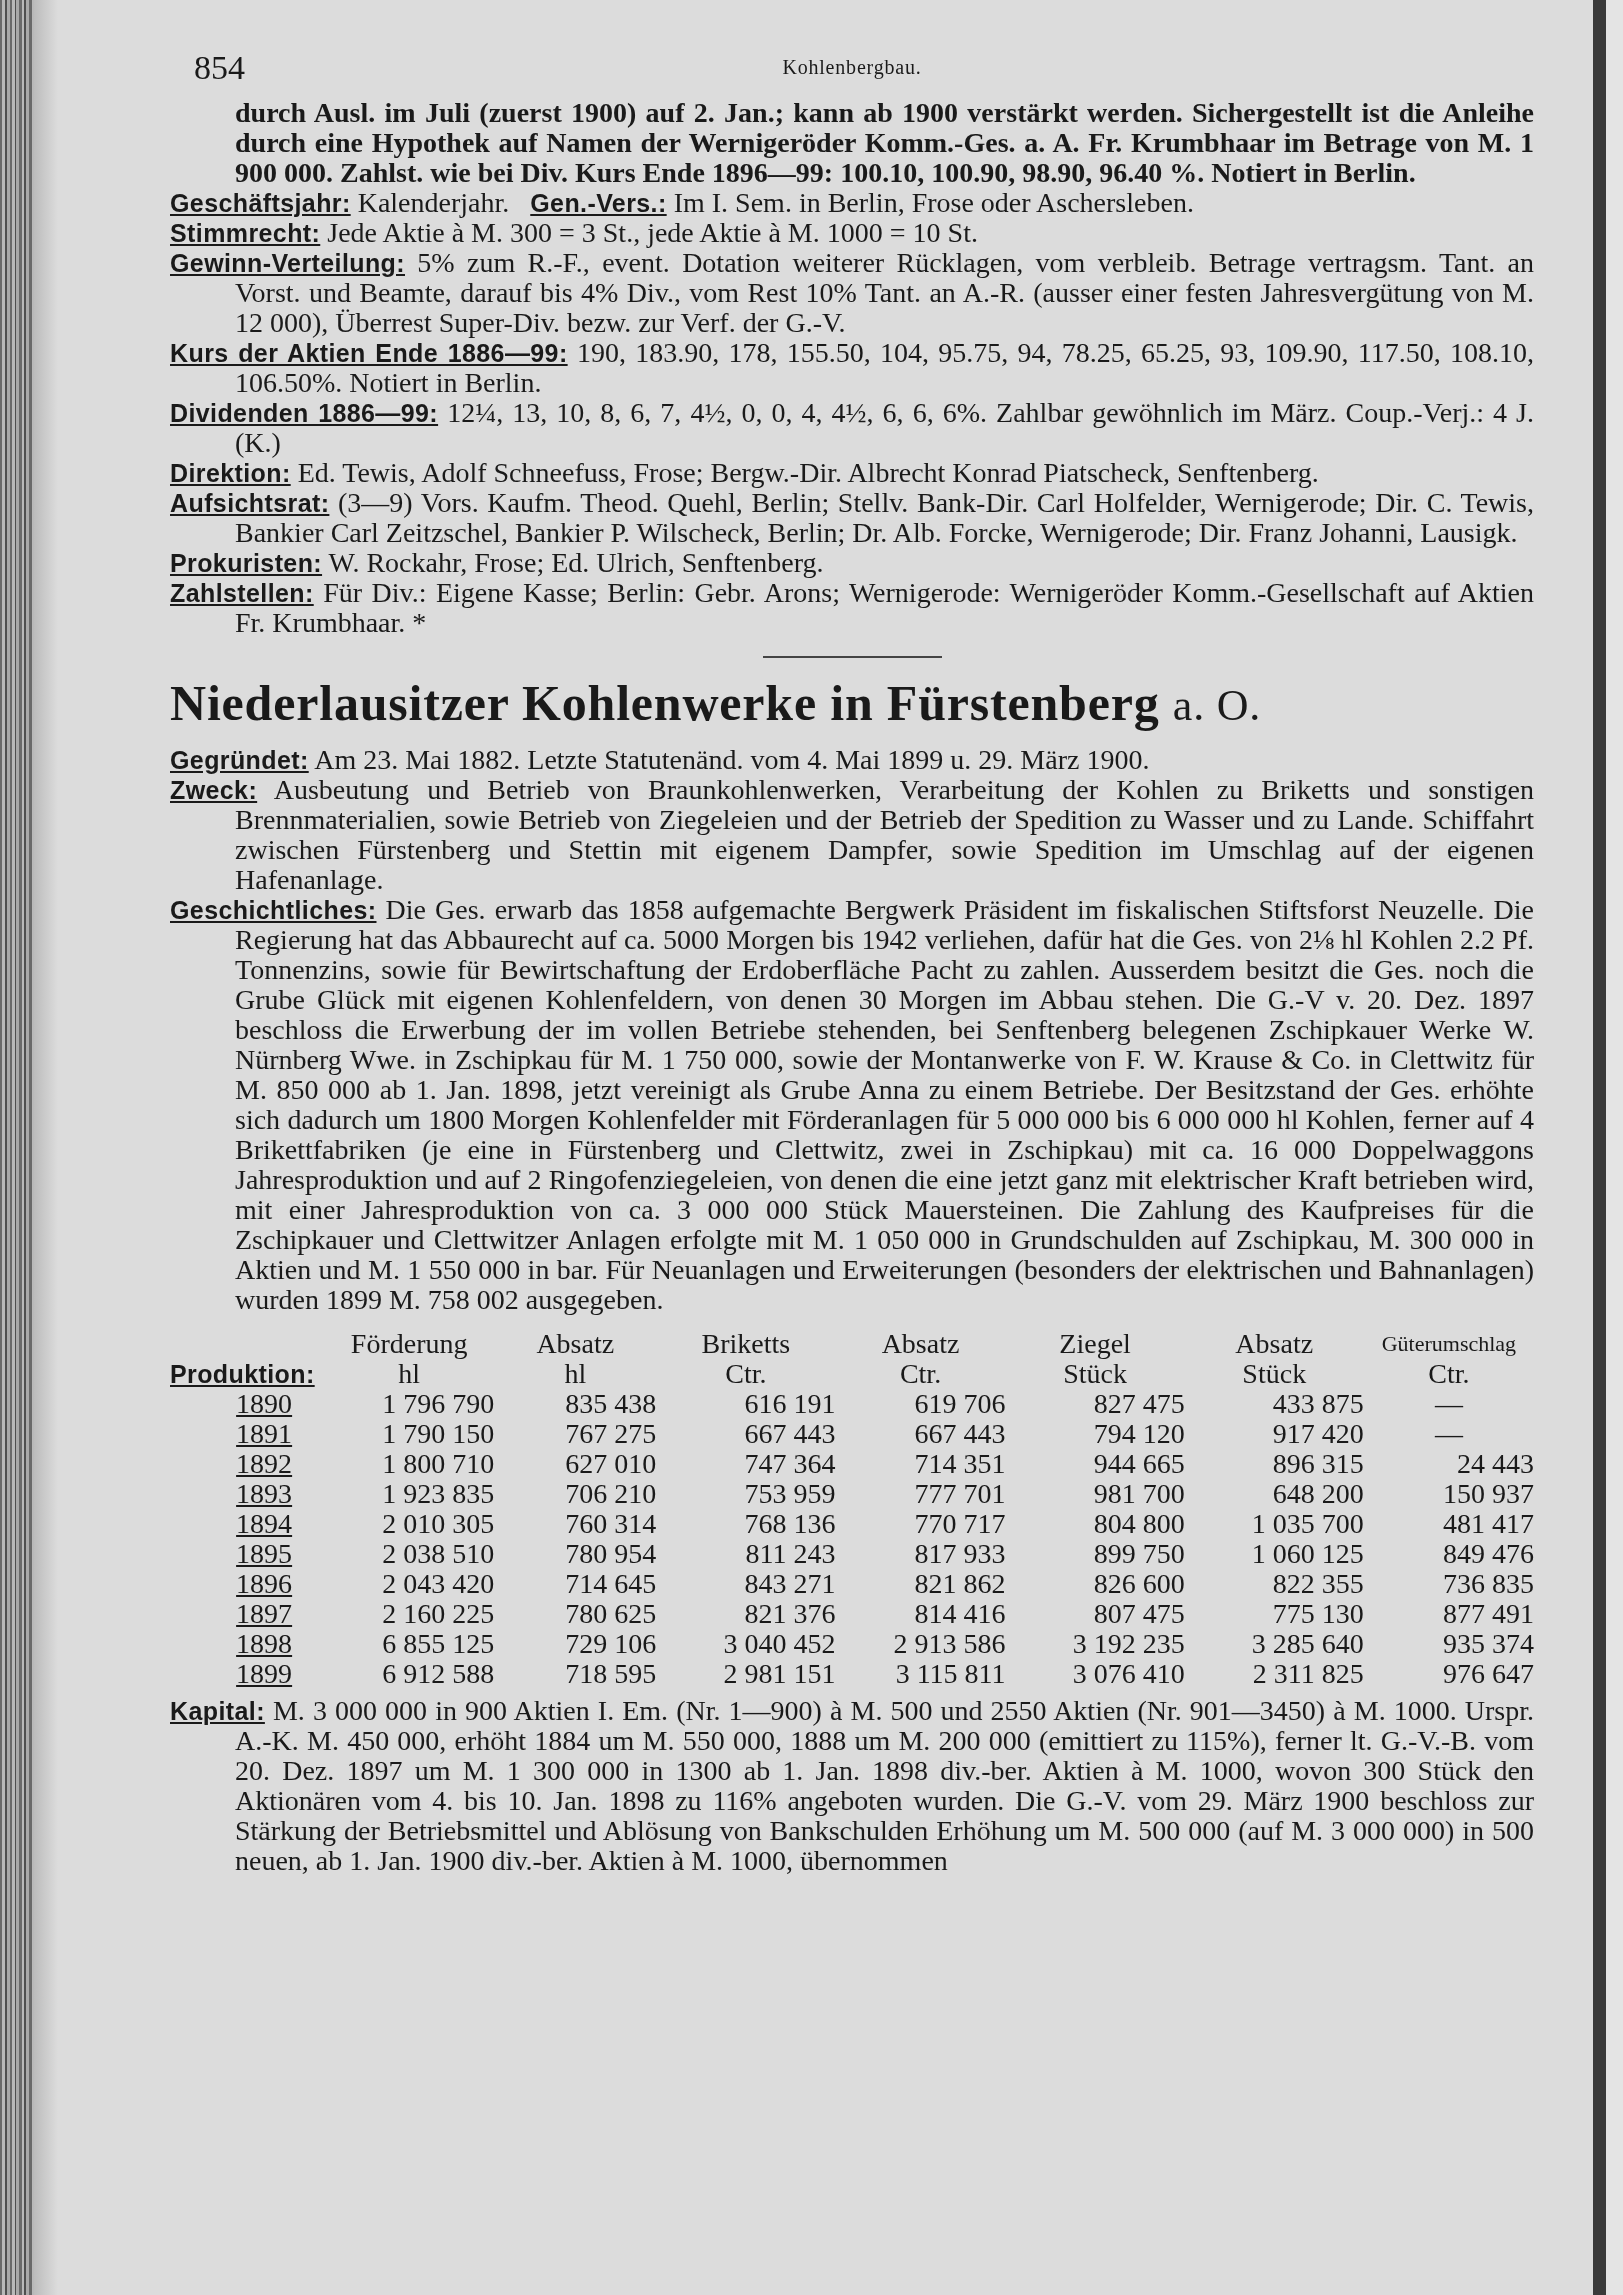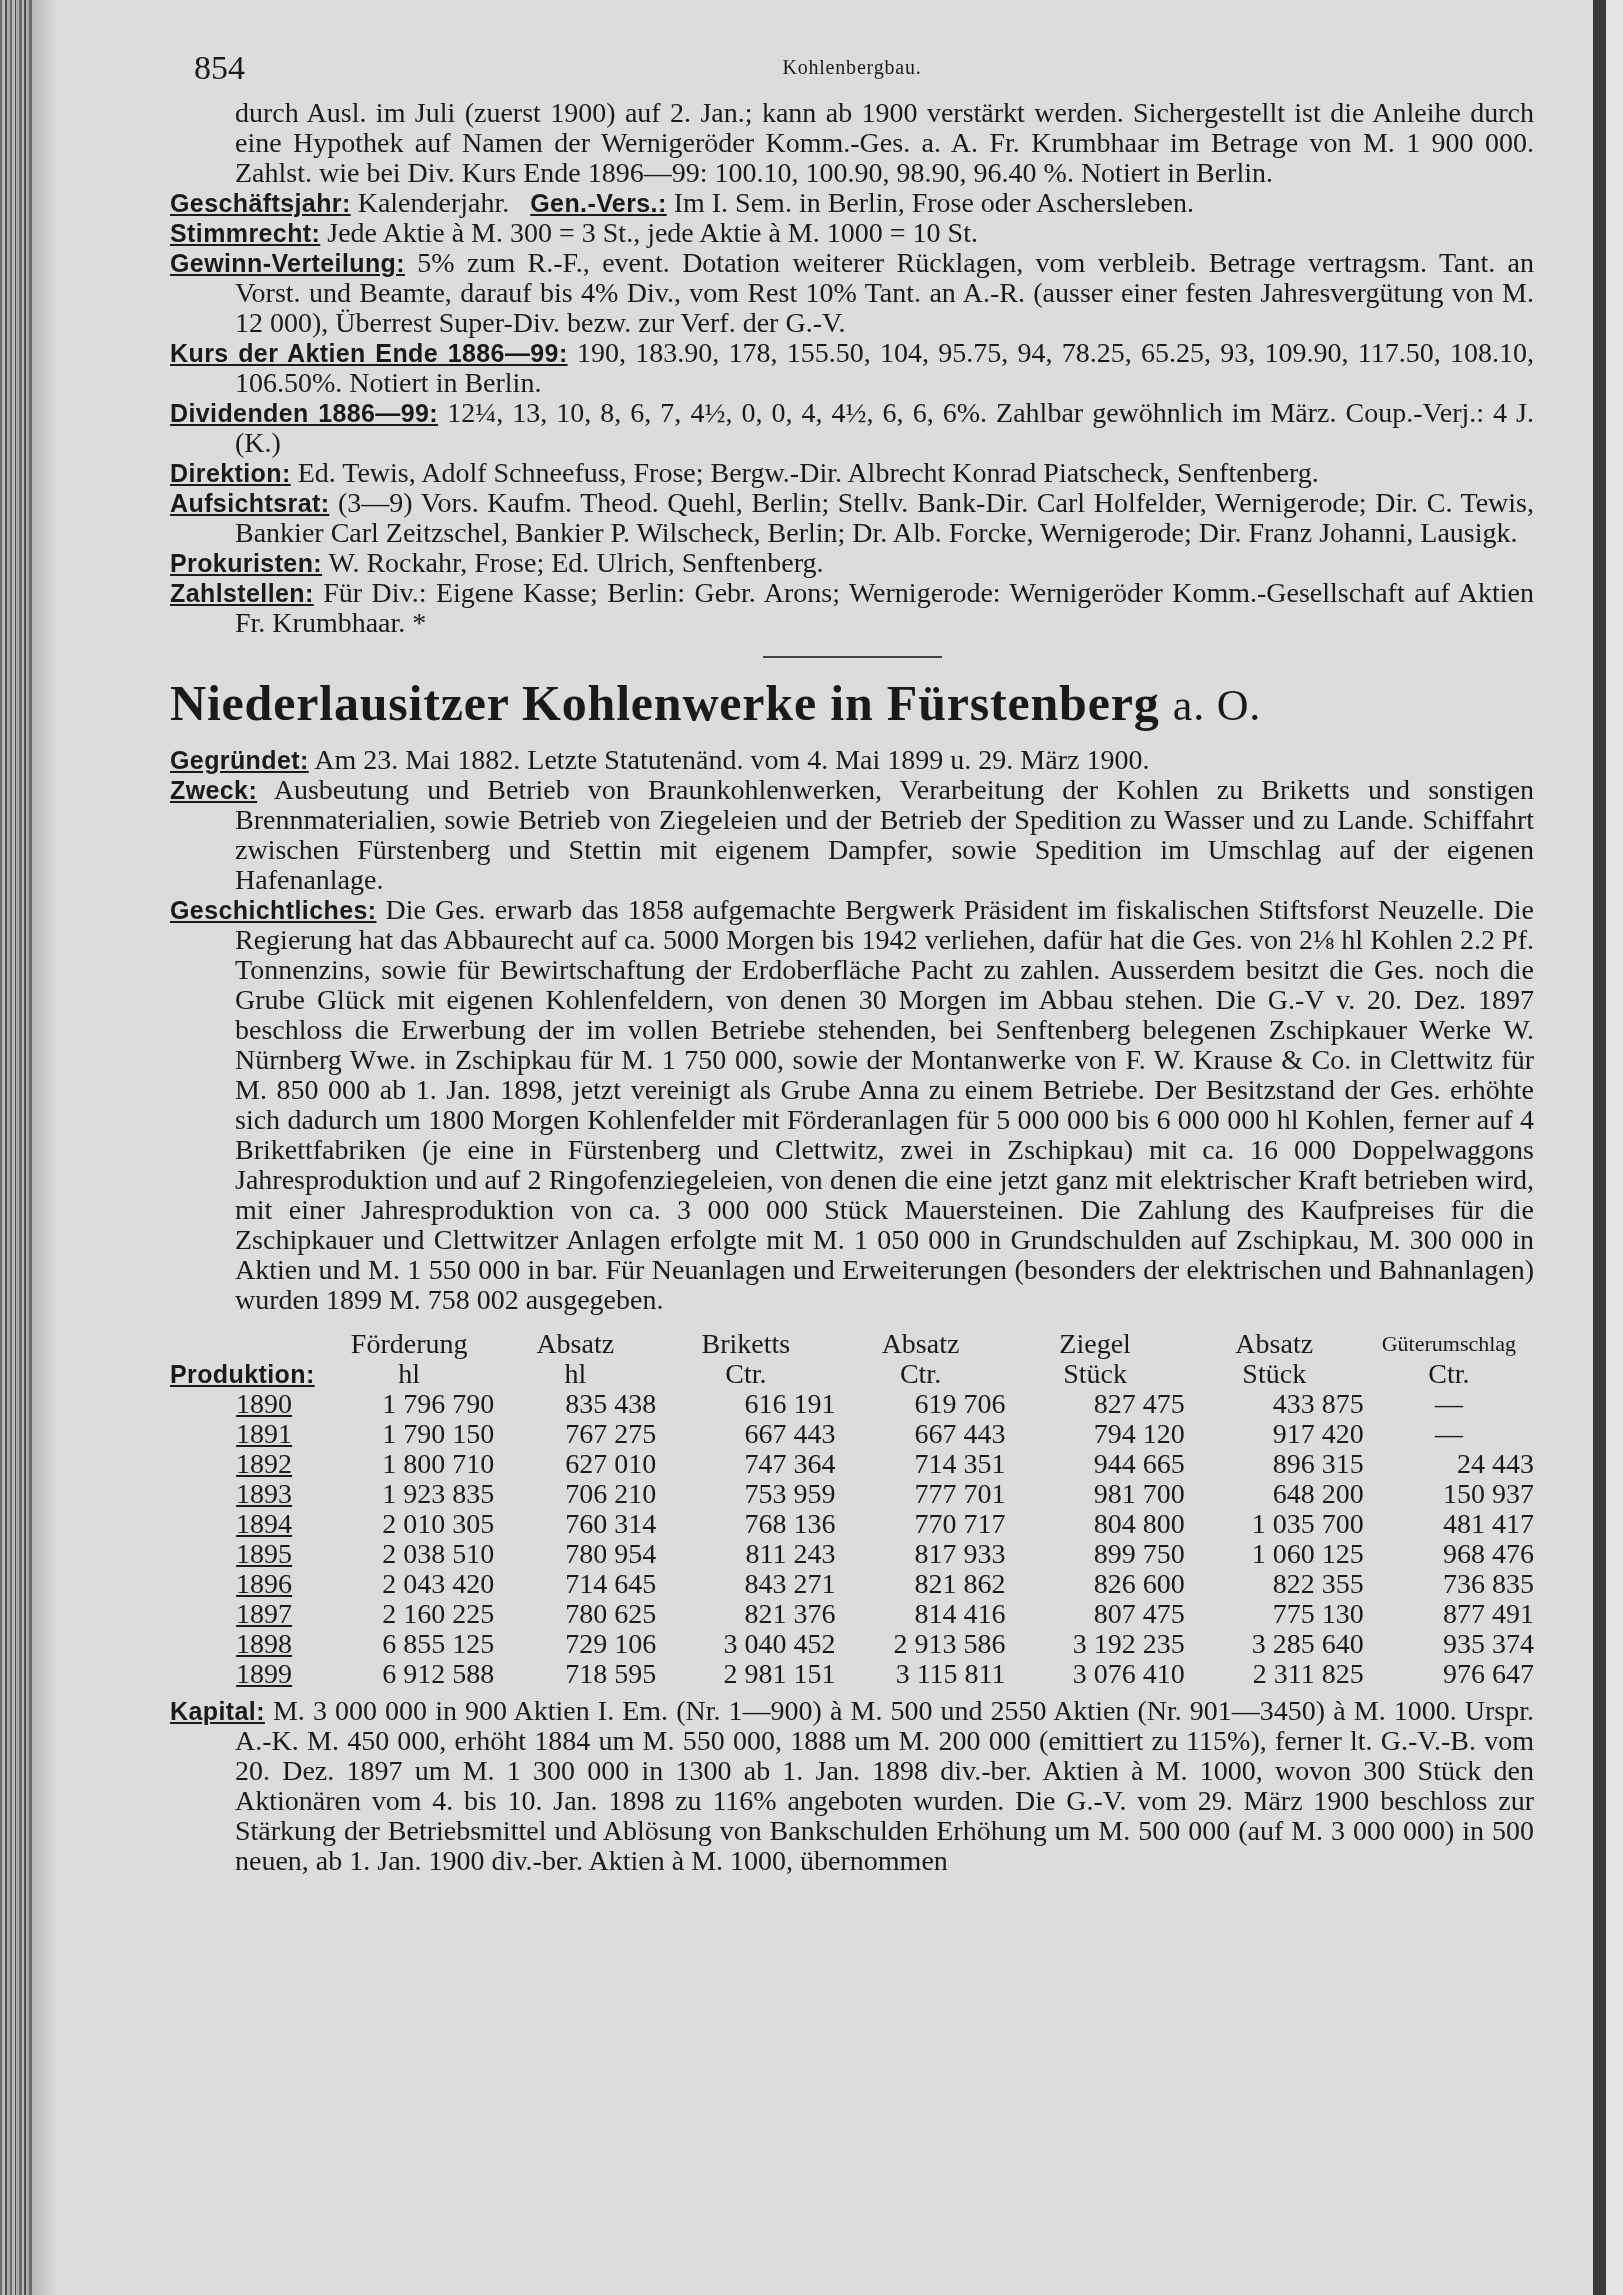--- a/index.html
+++ b/index.html
@@ -28,21 +28,21 @@
   .page {
     position: absolute; left: 170px; top: 41px; width: 1364px;
   }
   .runhead {
     position: relative; height: 57px; font-size: 32px;
   }
   .pageno { position: absolute; left: 24px; top: 8px; font-size: 34px; }
   .runtitle { position: absolute; left: 0; right: 0; top: 14.6px; text-align: center; font-size: 20px; letter-spacing: 0.8px; }
   .text { font-size: 28px; line-height: 30px; text-align: justify; }
   .entry { margin: 0; padding-left: 65px; text-indent: -65px; }
-  .entry.cont { padding-left: 65px; text-indent: 0; }
+  .entry.cont { padding-left: 65px; text-indent: 0; font-weight: bold; }
   .lbl { font-weight: bold; font-family: "Liberation Sans", "DejaVu Sans", sans-serif; font-size: 25px; letter-spacing: 0.4px; text-decoration: underline; }
   .sep {
     width: 179px; height: 1.6px; background: #444; margin: 18px auto 16px auto;
   }
   .heading {
     text-align: left; font-size: 50px; font-weight: bold; letter-spacing: 0.8px;
     margin: 3.2px 0 13px 0; font-family: "Liberation Serif", serif;
   }
   .heading .small { font-weight: normal; font-size: 44px; }
   table.prod { border-collapse: collapse; font-size: 28px; line-height: 30px; margin: 14.6px 0 6.5px 0; width: 1364px; }
@@ -216,21 +216,21 @@
             <td>481 417</td>
           </tr>
           <tr>
             <td class="year">1895</td>
             <td>2 038 510</td>
             <td>780 954</td>
             <td>811 243</td>
             <td>817 933</td>
             <td>899 750</td>
             <td>1 060 125</td>
-            <td>968 476</td>
+            <td>849 476</td>
           </tr>
           <tr>
             <td class="year">1896</td>
             <td>2 043 420</td>
             <td>714 645</td>
             <td>843 271</td>
             <td>821 862</td>
             <td>826 600</td>
             <td>822 355</td>
             <td>736 835</td>

